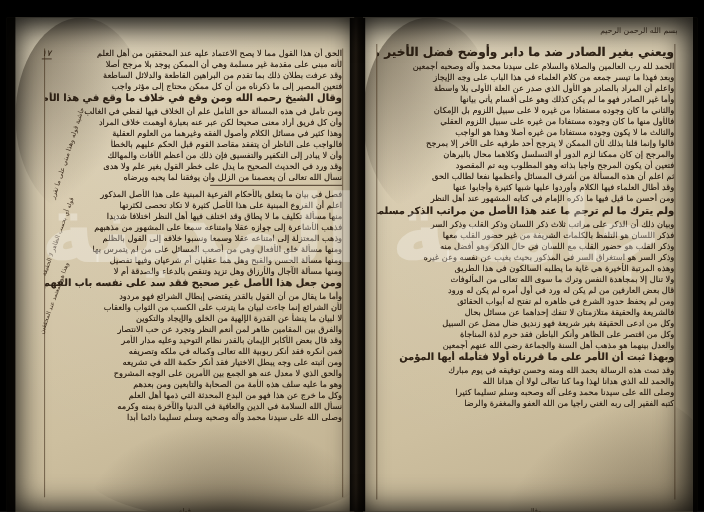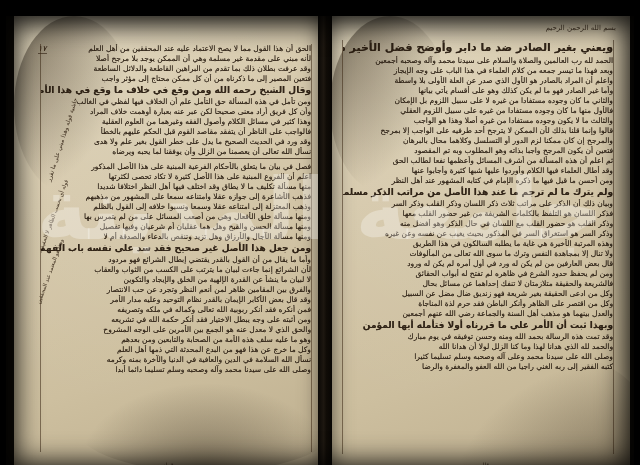--- a/index.html
+++ b/index.html
@@ -200,42 +200,42 @@
       <div class="text-frame frame-right">
         <div class="lines">
           <div class="ln big center">ويعني بغير الصادر ضد ما دابر وأوضح فضل الأخير مجردة</div>
           <div class="ln">الحمد لله رب العالمين والصلاة والسلام على سيدنا محمد وآله وصحبه أجمعين</div>
           <div class="ln">وبعد فهذا ما تيسر جمعه من كلام العلماء في هذا الباب على وجه الإيجاز</div>
           <div class="ln">واعلم أن المراد بالصادر هو الأول الذي صدر عن العلة الأولى بلا واسطة</div>
           <div class="ln">وأما غير الصادر فهو ما لم يكن كذلك وهو على أقسام يأتي بيانها</div>
           <div class="ln">والثاني ما كان وجوده مستفادا من غيره لا على سبيل اللزوم بل الإمكان</div>
           <div class="ln">فالأول منها ما كان وجوده مستفادا من غيره على سبيل اللزوم العقلي</div>
           <div class="ln">والثالث ما لا يكون وجوده مستفادا من غيره أصلا وهذا هو الواجب</div>
-          <div class="ln">قالوا وإنما قلنا بذلك لأن الممكن لا يترجح أحد طرفيه على الواجب إلا بمرجح</div>
+          <div class="ln">قالوا وإنما قلنا بذلك لأن الممكن لا يترجح أحد طرفيه على الآخر إلا بمرجح</div>
           <div class="ln">والمرجح إن كان ممكنا لزم الدور أو التسلسل وكلاهما محال بالبرهان</div>
           <div class="ln">فتعين أن يكون المرجح واجبا بذاته وهو المطلوب وبه تم المقصود</div>
           <div class="ln">ثم اعلم أن هذه المسألة من أشرف المسائل وأعظمها نفعا لطالب الحق</div>
           <div class="ln">وقد أطال العلماء فيها الكلام وأوردوا عليها شبها كثيرة وأجابوا عنها</div>
           <div class="ln">ومن أحسن ما قيل فيها ما ذكره الإمام في كتابه المشهور عند أهل النظر</div>
           <div class="ln bold">ولم يترك ما لم ترجم ما عند هذا الأصل من مراتب الذكر مسلما</div>
           <div class="ln">وبيان ذلك أن الذكر على مراتب ثلاث ذكر اللسان وذكر القلب وذكر السر</div>
           <div class="ln">فذكر اللسان هو التلفظ بالكلمات الشريفة من غير حضور القلب معها</div>
           <div class="ln">وذكر القلب هو حضور القلب مع اللسان في حال الذكر وهو أفضل منه</div>
           <div class="ln">وذكر السر هو استغراق السر في المذكور بحيث يغيب عن نفسه وعن غيره</div>
           <div class="ln">وهذه المرتبة الأخيرة هي غاية ما يطلبه السالكون في هذا الطريق</div>
           <div class="ln">ولا تنال إلا بمجاهدة النفس وترك ما سوى الله تعالى من المألوفات</div>
           <div class="ln">قال بعض العارفين من لم يكن له ورد في أول أمره لم يكن له ورود</div>
           <div class="ln">ومن لم يحفظ حدود الشرع في ظاهره لم تفتح له أبواب الحقائق</div>
           <div class="ln">فالشريعة والحقيقة متلازمتان لا تنفك إحداهما عن مسائل بحال</div>
           <div class="ln">وكل من ادعى الحقيقة بغير شريعة فهو زنديق ضال مضل عن السبيل</div>
           <div class="ln">وكل من اقتصر على الظاهر وأنكر الباطن فقد حرم لذة المناجاة</div>
           <div class="ln">والعدل بينهما هو مذهب أهل السنة والجماعة رضي الله عنهم أجمعين</div>
           <div class="ln bold">وبهذا ثبت أن الأمر على ما قررناه أولا فتأمله أيها المؤمن</div>
           <div class="ln">وقد تمت هذه الرسالة بحمد الله ومنه وحسن توفيقه في يوم مبارك</div>
-          <div class="ln">والحمد لله الذي هدانا لهذا وما كنا الزلل لولا أن هدانا الله</div>
+          <div class="ln">والحمد لله الذي هدانا لهذا وما كنا تعالى لولا أن هدانا الله</div>
           <div class="ln">وصلى الله على سيدنا محمد وعلى آله وصحبه وسلم تسليما كثيرا</div>
           <div class="ln">كتبه الفقير إلى ربه الغني راجيا من الله العفو والمغفرة والرضا</div>
         </div>
       </div>
 
       <div class="catchword cw-right">وقال</div>
     </div>
 
     <div class="leaf leaf-left">
       <div class="stain s1"></div>
@@ -251,20 +251,21 @@
         <div class="lines">
           <div class="ln">الحق أن هذا القول مما لا يصح الاعتماد عليه عند المحققين من أهل العلم</div>
           <div class="ln">لأنه مبني على مقدمة غير مسلمة وهي أن الممكن يوجد بلا مرجح أصلا</div>
           <div class="ln">وقد عرفت بطلان ذلك بما تقدم من البراهين القاطعة والدلائل الساطعة</div>
           <div class="ln">فتعين المصير إلى ما ذكرناه من أن كل ممكن محتاج إلى مؤثر واجب</div>
           <div class="ln bold">وقال الشيخ رحمه الله ومن وقع في خلاف ما وقع في هذا الأصل فقد زل</div>
           <div class="ln">ومن تأمل في هذه المسألة حق التأمل علم أن الخلاف فيها لفظي في الغالب</div>
           <div class="ln">وأن كل فريق أراد معنى صحيحا لكن عبر عنه بعبارة أوهمت خلاف المراد</div>
           <div class="ln">وهذا كثير في مسائل الكلام وأصول الفقه وغيرهما من العلوم العقلية</div>
           <div class="ln">فالواجب على الناظر أن يتفقد مقاصد القوم قبل الحكم عليهم بالخطأ</div>
+          <div class="ln">وأن لا يبادر إلى التكفير والتفسيق فإن ذلك من أعظم الآفات والمهالك</div>
           <div class="ln">وقد ورد في الحديث الصحيح ما يدل على خطر القول بغير علم ولا هدى</div>
           <div class="ln">نسأل الله تعالى أن يعصمنا من الزلل وأن يوفقنا لما يحبه ويرضاه</div>
           <div class="rule short"></div>
           <div class="ln">فصل في بيان ما يتعلق بالأحكام الفرعية المبنية على هذا الأصل المذكور</div>
           <div class="ln">اعلم أن الفروع المبنية على هذا الأصل كثيرة لا تكاد تحصى لكثرتها</div>
           <div class="ln">منها مسألة تكليف ما لا يطاق وقد اختلف فيها أهل النظر اختلافا شديدا</div>
           <div class="ln">فذهب الأشاعرة إلى جوازه عقلا وامتناعه سمعا على المشهور من مذهبهم</div>
           <div class="ln">وذهب المعتزلة إلى امتناعه عقلا وسمعا ونسبوا خلافه إلى القول بالظلم</div>
           <div class="ln">ومنها مسألة خلق الأفعال وهي من أصعب المسائل على من لم يتمرس بها</div>
           <div class="ln">ومنها مسألة الحسن والقبح وهل هما عقليان أم شرعيان وفيها تفصيل</div>

